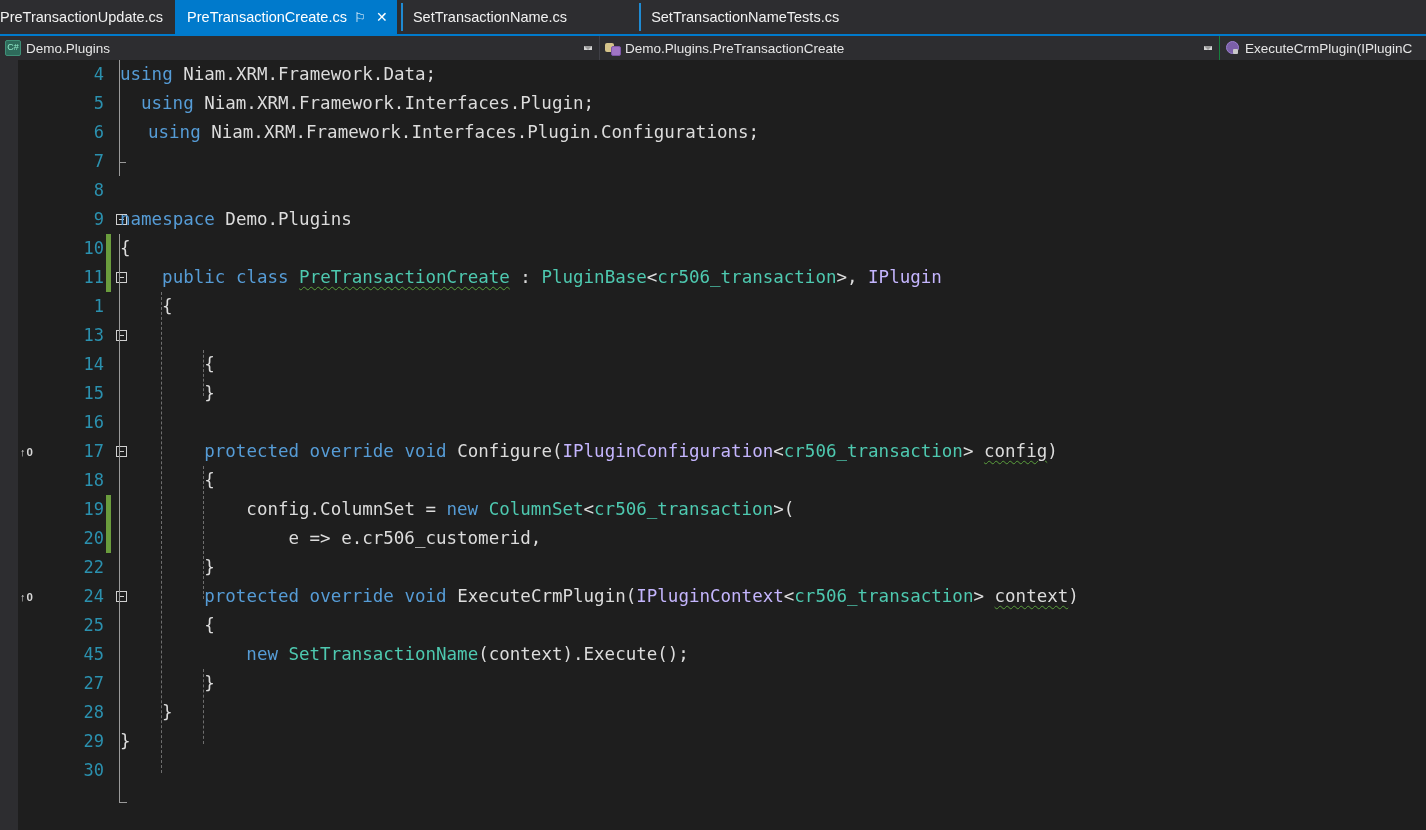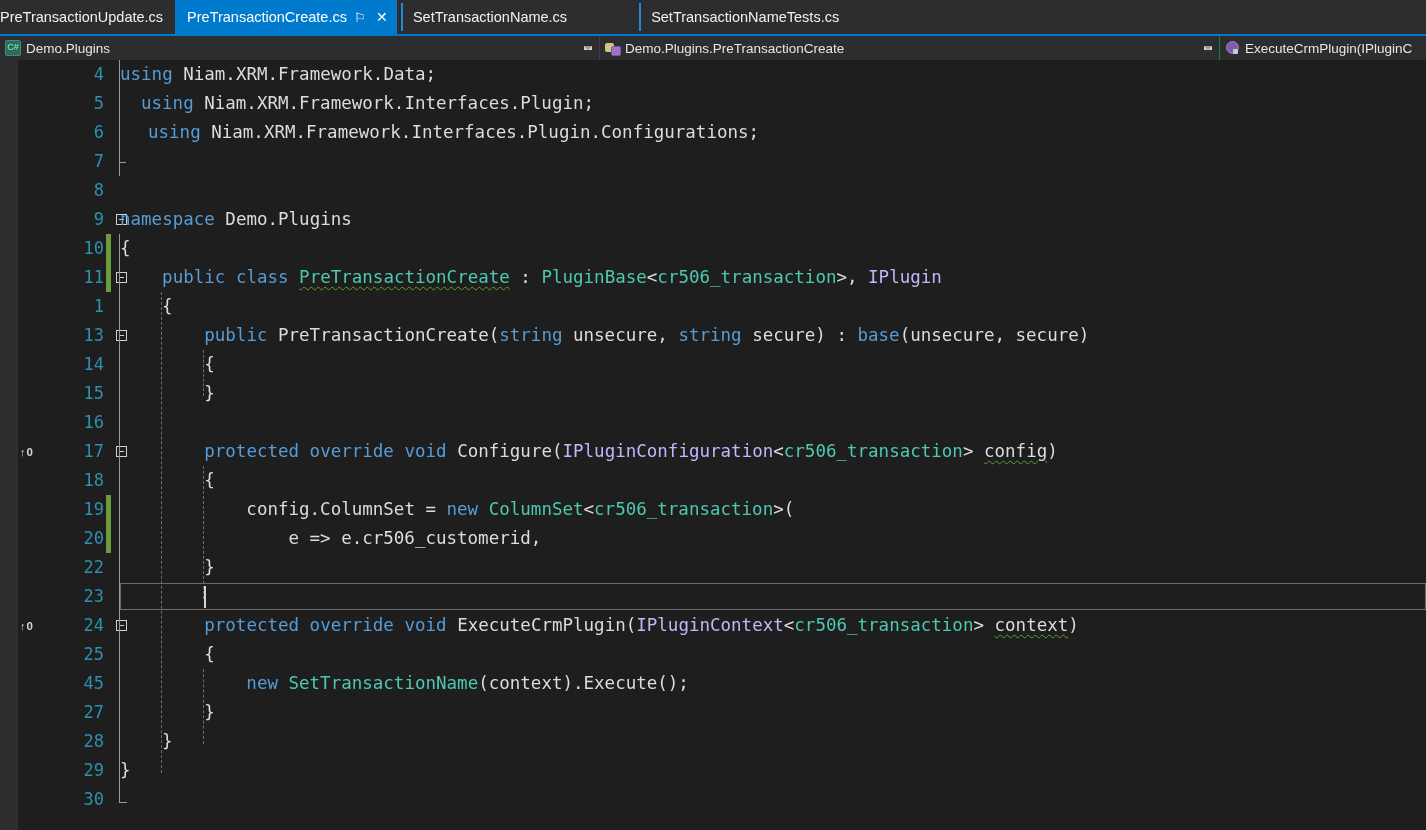--- a/index.html
+++ b/index.html
@@ -228,21 +228,20 @@
           <div class="chg"></div>
           <div class="lnum">1</div>
           <div class="code" style="left: 162.12px;"><span class="pln">{</span></div>
         </div>
         <div class="row">
           <div class="chg"></div>
           <div class="lnum">13</div>
           <div class="fold">
             <div class="box"></div>
           </div>
-          <div class="code" style="left: 204.24px;"><span class="kw">public</span><span class="pln"> PreTransactionCreate(</span><span class="kw">string</span><span class="pln"> unsecure, </span><span class="kw">string</span><span class="pln"> secure) : </span><span class="kw">base</span><span class="pln">(unsecure, secure)</span></div>
         </div>
         <div class="row">
           <div class="chg"></div>
           <div class="lnum">14</div>
           <div class="code" style="left: 204.24px;"><span class="pln">{</span></div>
         </div>
         <div class="row">
           <div class="chg"></div>
           <div class="lnum">15</div>
           <div class="code" style="left: 204.24px;"><span class="pln">}</span></div>
@@ -276,27 +275,20 @@
         </div>
         <div class="row changed">
           <div class="chg"></div>
           <div class="lnum">20</div>
           <div class="code" style="left: 288.48px;"><span class="pln">e =&gt; e.cr506_customerid,</span></div>
         </div>
         <div class="row">
           <div class="chg"></div>
           <div class="lnum">22</div>
           <div class="code" style="left: 204.24px;"><span class="pln">}</span></div>
-        </div>
-        <div class="row">
-          <div class="chg"></div>
-          <div class="lnum">23</div>
-          <div class="code" style="left: 120px;"></div>
-          <div class="curline" style="top: 1px;"></div>
-          <div class="caret" style="left: 204.24px; top: 4px;"></div>
         </div>
         <div class="row">
           <div class="chg"></div>
           <div class="cl">
             <span class="arrow">↑</span>
             <span>0</span>
           </div>
           <div class="lnum">24</div>
           <div class="fold">
             <div class="box"></div>

